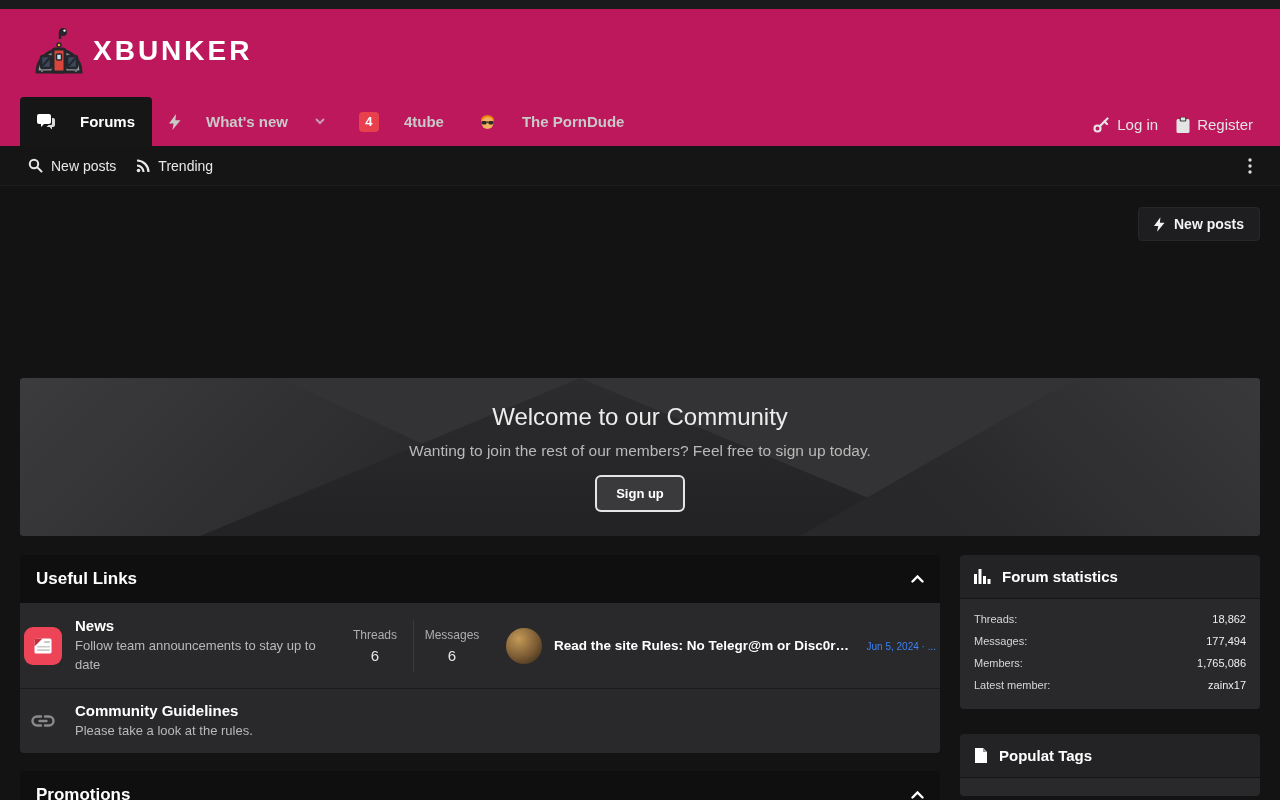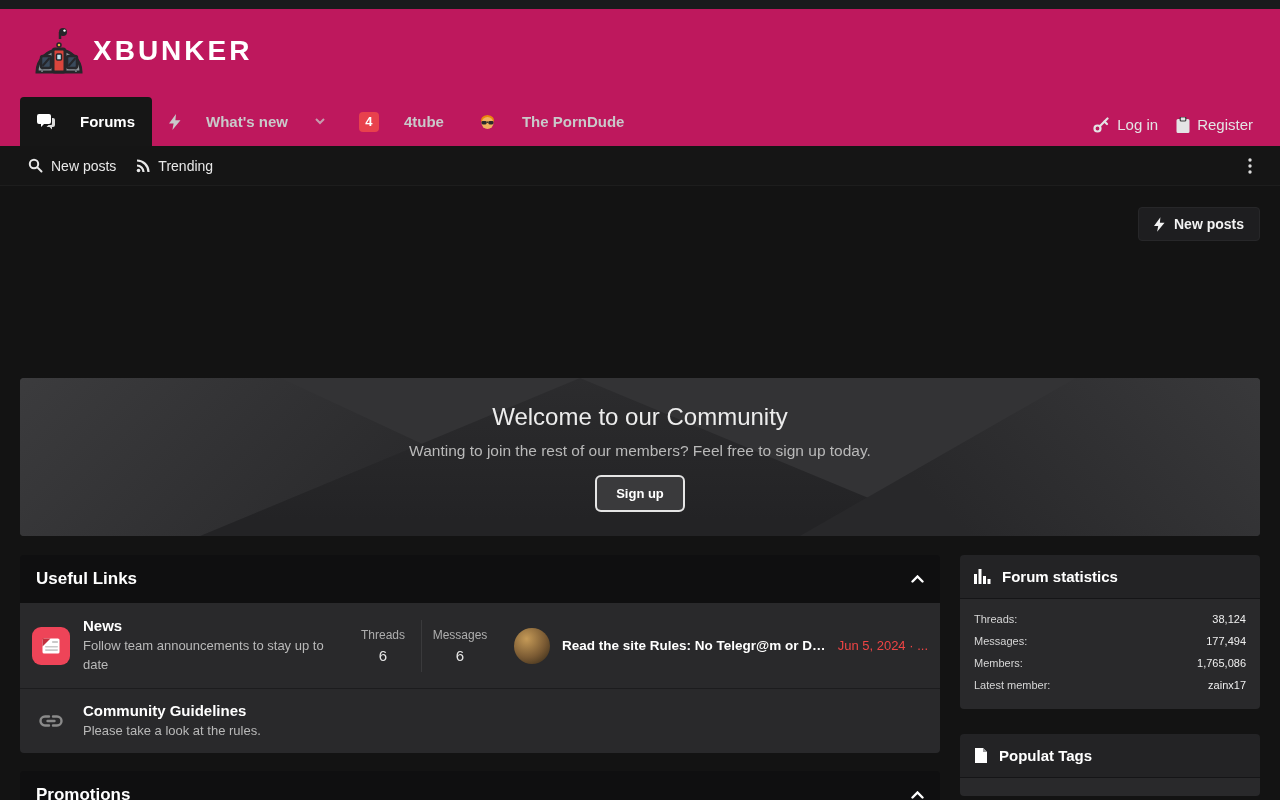--- a/index.html
+++ b/index.html
@@ -54,40 +54,40 @@
   
   .columns { display:flex; gap:20px; margin-top:19px; align-items:flex-start; }
   .main-col { flex:1; min-width:0; }
   .side-col { width:300px; flex:none; }
 
   .block-header { background:#0f0f10; border-radius:4px 4px 0 0; padding:14px 16px;
     display:flex; align-items:center; justify-content:space-between;
     color:#fff; font-size:17px; font-weight:700; }
   .block-body { background:#29292b; border-radius:0 0 4px 4px; }
 
-  .node-row { display:flex; align-items:center; padding:12px 12px; }
+  .node-row { display:flex; align-items:center; padding:12px 4px; }
   .node-row + .node-row { border-top:1px solid #1c1c1e; }
   .node-row.first { min-height:85px; }
   .node-row.second { min-height:65px; }
   .node-icon-tile { width:38px; height:38px; border-radius:9px; background:#ee4458; flex:none;
     display:flex; align-items:center; justify-content:center; }
   .node-text { margin-left:13px; width:252px; flex:none; }
   .node-title { color:#fff; font-size:15px; font-weight:700; }
   .node-desc { color:#b9b9b9; font-size:13px; line-height:1.45; margin-top:3px; }
   .node-stats { display:flex; align-items:center; margin-left:12px; }
   .stat-cell { width:72px; text-align:center; }
   .stat-label { color:#aeaeae; font-size:12px; }
   .stat-value { color:#e6e6e6; font-size:15px; margin-top:5px; }
   .stat-divider { width:1px; height:52px; background:#3a3a3c; margin:0 2px; }
   .latest { display:flex; align-items:center; margin-left:18px; flex:1; min-width:0; }
   .avatar { width:36px; height:36px; border-radius:50%; flex:none;
     background:radial-gradient(circle at 35% 30%, #c59a57, #7a5a33 55%, #2c2315 100%); }
   .latest-text { margin-left:12px; min-width:0; display:flex; align-items:baseline; white-space:nowrap; overflow:hidden; }
   .latest-title { color:#fff; font-size:13.5px; font-weight:700; overflow:hidden; text-overflow:ellipsis; }
-  .latest-meta { color:#ef4444; font-size:13px; margin-left:11px; flex:none; }
+  .latest-meta { color:#3b82f6; font-size:10px; margin-left:11px; flex:none; }
   .link-icon-wrap { width:38px; flex:none; display:flex; justify-content:center; color:#8a8a8a; }
 
   .promotions { margin-top:18px; }
 
   
   .panel { border-radius:4px; overflow:hidden; }
   .panel-header { background:#232325; padding:13px 14px; display:flex; align-items:center; gap:11px;
     color:#fff; font-size:15px; font-weight:700; border-bottom:1px solid #151517; }
   .panel-body { background:#29292b; padding:9px 14px 13px; }
   .stat-row { display:flex; justify-content:space-between; padding:5px 0; font-size:11px; }
@@ -320,21 +320,21 @@
               <rect x="4.5" y="0" width="3" height="15"></rect>
               <rect x="9" y="7" width="3" height="8"></rect>
               <rect x="13.5" y="10" width="3" height="5"></rect>
             </svg>
           </span>
           <span>Forum statistics</span>
         </div>
         <div class="panel-body">
           <div class="stat-row">
             <span class="lbl">Threads:</span>
-            <span class="val">38,124</span>
+            <span class="val">18,862</span>
           </div>
           <div class="stat-row">
             <span class="lbl">Messages:</span>
             <span class="val">177,494</span>
           </div>
           <div class="stat-row">
             <span class="lbl">Members:</span>
             <span class="val">1,765,086</span>
           </div>
           <div class="stat-row">

